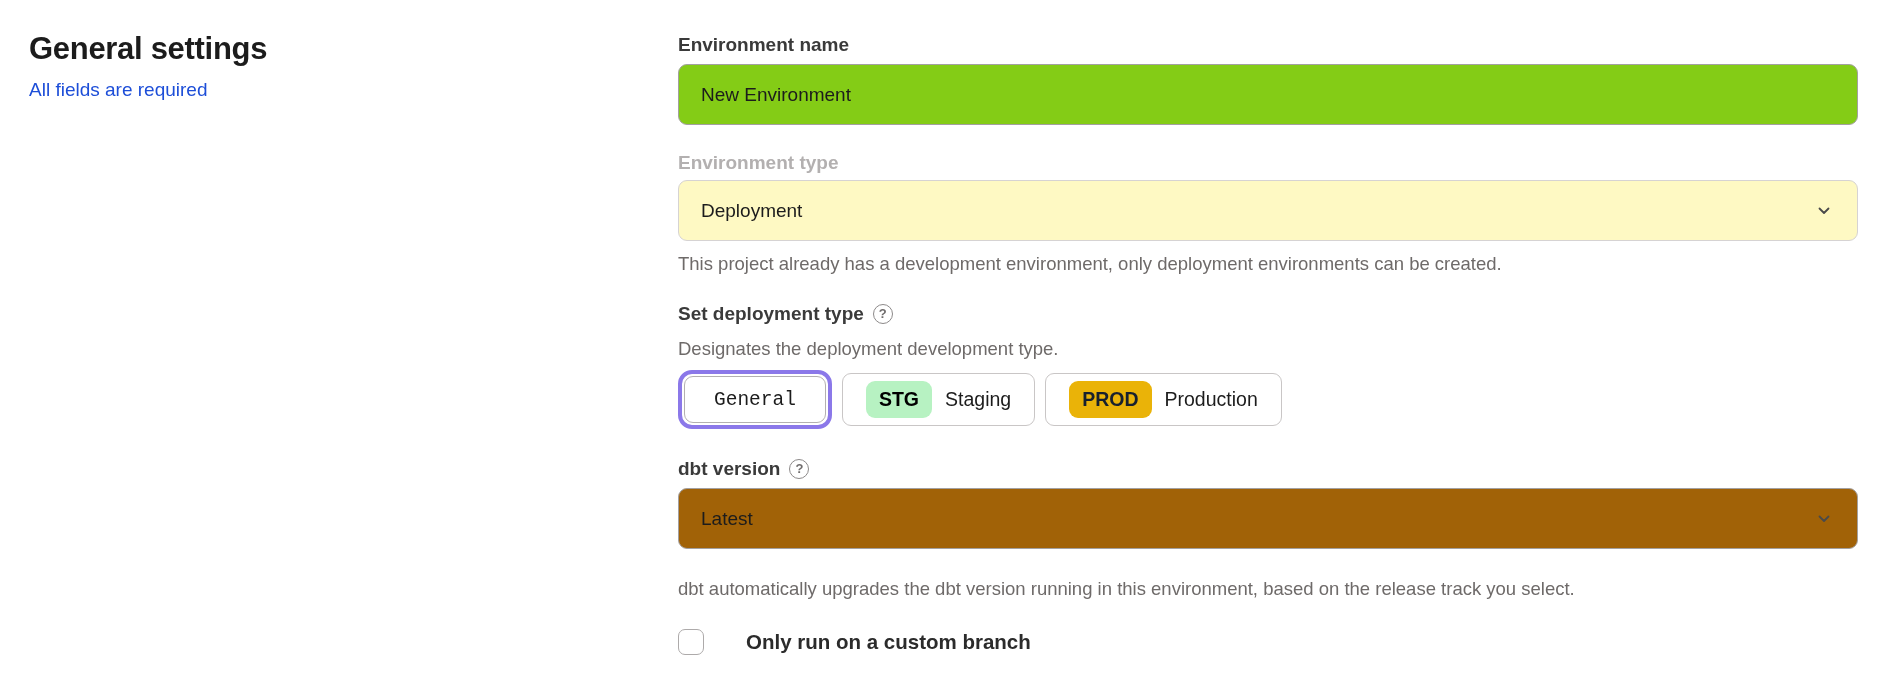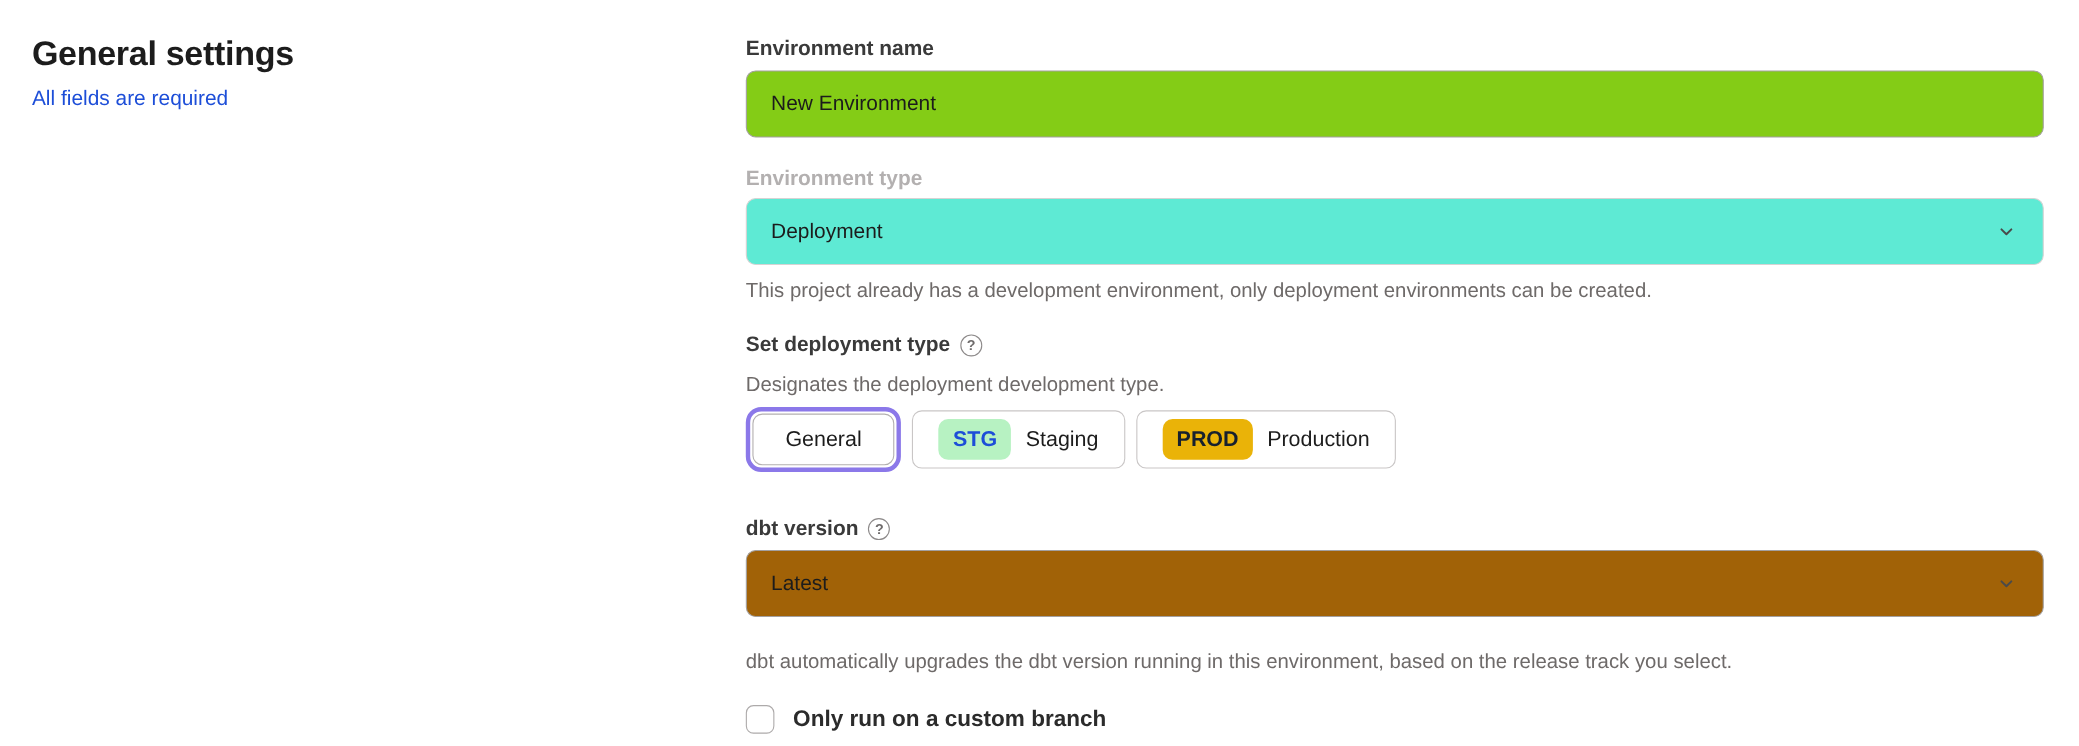--- a/index.html
+++ b/index.html
@@ -23,21 +23,21 @@
   }
 
   .select-box {
     margin-top: 5px; width: 100%; height: 61px;
     border: 1px solid #a3a0a0; border-radius: 9px; background: #a16207;
     display: flex; align-items: center; justify-content: space-between;
     padding: 0 22px; font-size: 19px; font-weight: 500; color: #1c1c1c;
     cursor: pointer;
   }
   .select-box.disabled {
-    background: #5eead4; border-color: #d6d3d3; cursor: default;
+    background: #fef9c3; border-color: #d6d3d3; cursor: default;
   }
   .chevron { width: 22px; height: 22px; flex: 0 0 auto; }
 
   .helper-text { margin-top: 12px; font-size: 18.5px; color: #6e6a69; line-height: 22px; }
 
   .section-label { margin-top: 27px; }
   .help-icon {
     display: inline-flex; align-items: center; justify-content: center;
     width: 20px; height: 20px; margin-left: 9px;
     border: 1.4px solid #8d8a8a; border-radius: 50%;
@@ -49,32 +49,32 @@
   .seg-row { margin-top: 10px; display: flex; align-items: center; gap: 10px; }
   .seg-selected-ring {
     border: 4px solid #8b78e9; border-radius: 14px; padding: 2px; display: inline-flex;
   }
   .seg-btn {
     display: inline-flex; align-items: center; justify-content: center;
     height: 53px; padding: 0 23px; background: #ffffff;
     border: 1px solid #c9c6c6; border-radius: 9px;
     font-family: "Liberation Sans", sans-serif; font-size: 19.5px; color: #1c1c1c; cursor: pointer;
   }
-  .seg-selected-ring .seg-btn { height: 47px; border-color: #b3b0b0; padding: 0 29px; }
+  .seg-selected-ring .seg-btn { height: 47px; border-color: #b3b0b0; padding: 0 29px; font-family: Liberation Mono, monospace; }
   .seg-badge {
     display: inline-flex; align-items: center; justify-content: center;
     padding: 7px 13px; border-radius: 9px; margin-right: 13px;
-    font-size: 19.5px; font-weight: 600; color: #1d4ed8;
+    font-size: 19.5px; font-weight: 600; color: #000000;
   }
   .seg-badge.stg { background: #b7f2c2; }
   .seg-badge.prod { background: #eab308; color: #17202e; }
 
   .version-select { margin-top: 7px; }
 
-  .checkbox-row { margin-top: 29px; display: flex; align-items: center; }
+  .checkbox-row { margin-top: 29px; display: flex; align-items: center; gap: 25px; }
   .checkbox {
     width: 26px; height: 26px; border: 1.6px solid #adaaaa; border-radius: 7px;
     background: #ffffff; cursor: pointer; flex: 0 0 auto;
   }
   .checkbox-label { margin-left: 17px; font-size: 20.5px; font-weight: 600; color: #2b2b2b; }
 </style>
 </head>
 <body>
 
 <div class="left-col">
@@ -111,21 +111,21 @@
     <button class="seg-btn">
       <span class="seg-badge stg">STG</span>
       <span>Staging</span>
     </button>
     <button class="seg-btn">
       <span class="seg-badge prod">PROD</span>
       <span>Production</span>
     </button>
   </div>
 
-  <div class="field-label section-label" style="margin-top:40px">
+  <div class="field-label section-label" style="margin-top:28px">
     <span>dbt version</span>
     <span class="help-icon">?</span>
   </div>
   <div class="select-box version-select">
     <span>Latest</span>
     <svg class="chevron" viewBox="0 0 22 22">
       <polyline points="6.5,8.5 11,13 15.5,8.5" fill="none" stroke="#4a4a4a" stroke-width="1.8" stroke-linecap="round" stroke-linejoin="round"></polyline>
     </svg>
   </div>
   <div class="helper-text" style="margin-top:29px">dbt automatically upgrades the dbt version running in this environment, based on the release track you select.</div>

